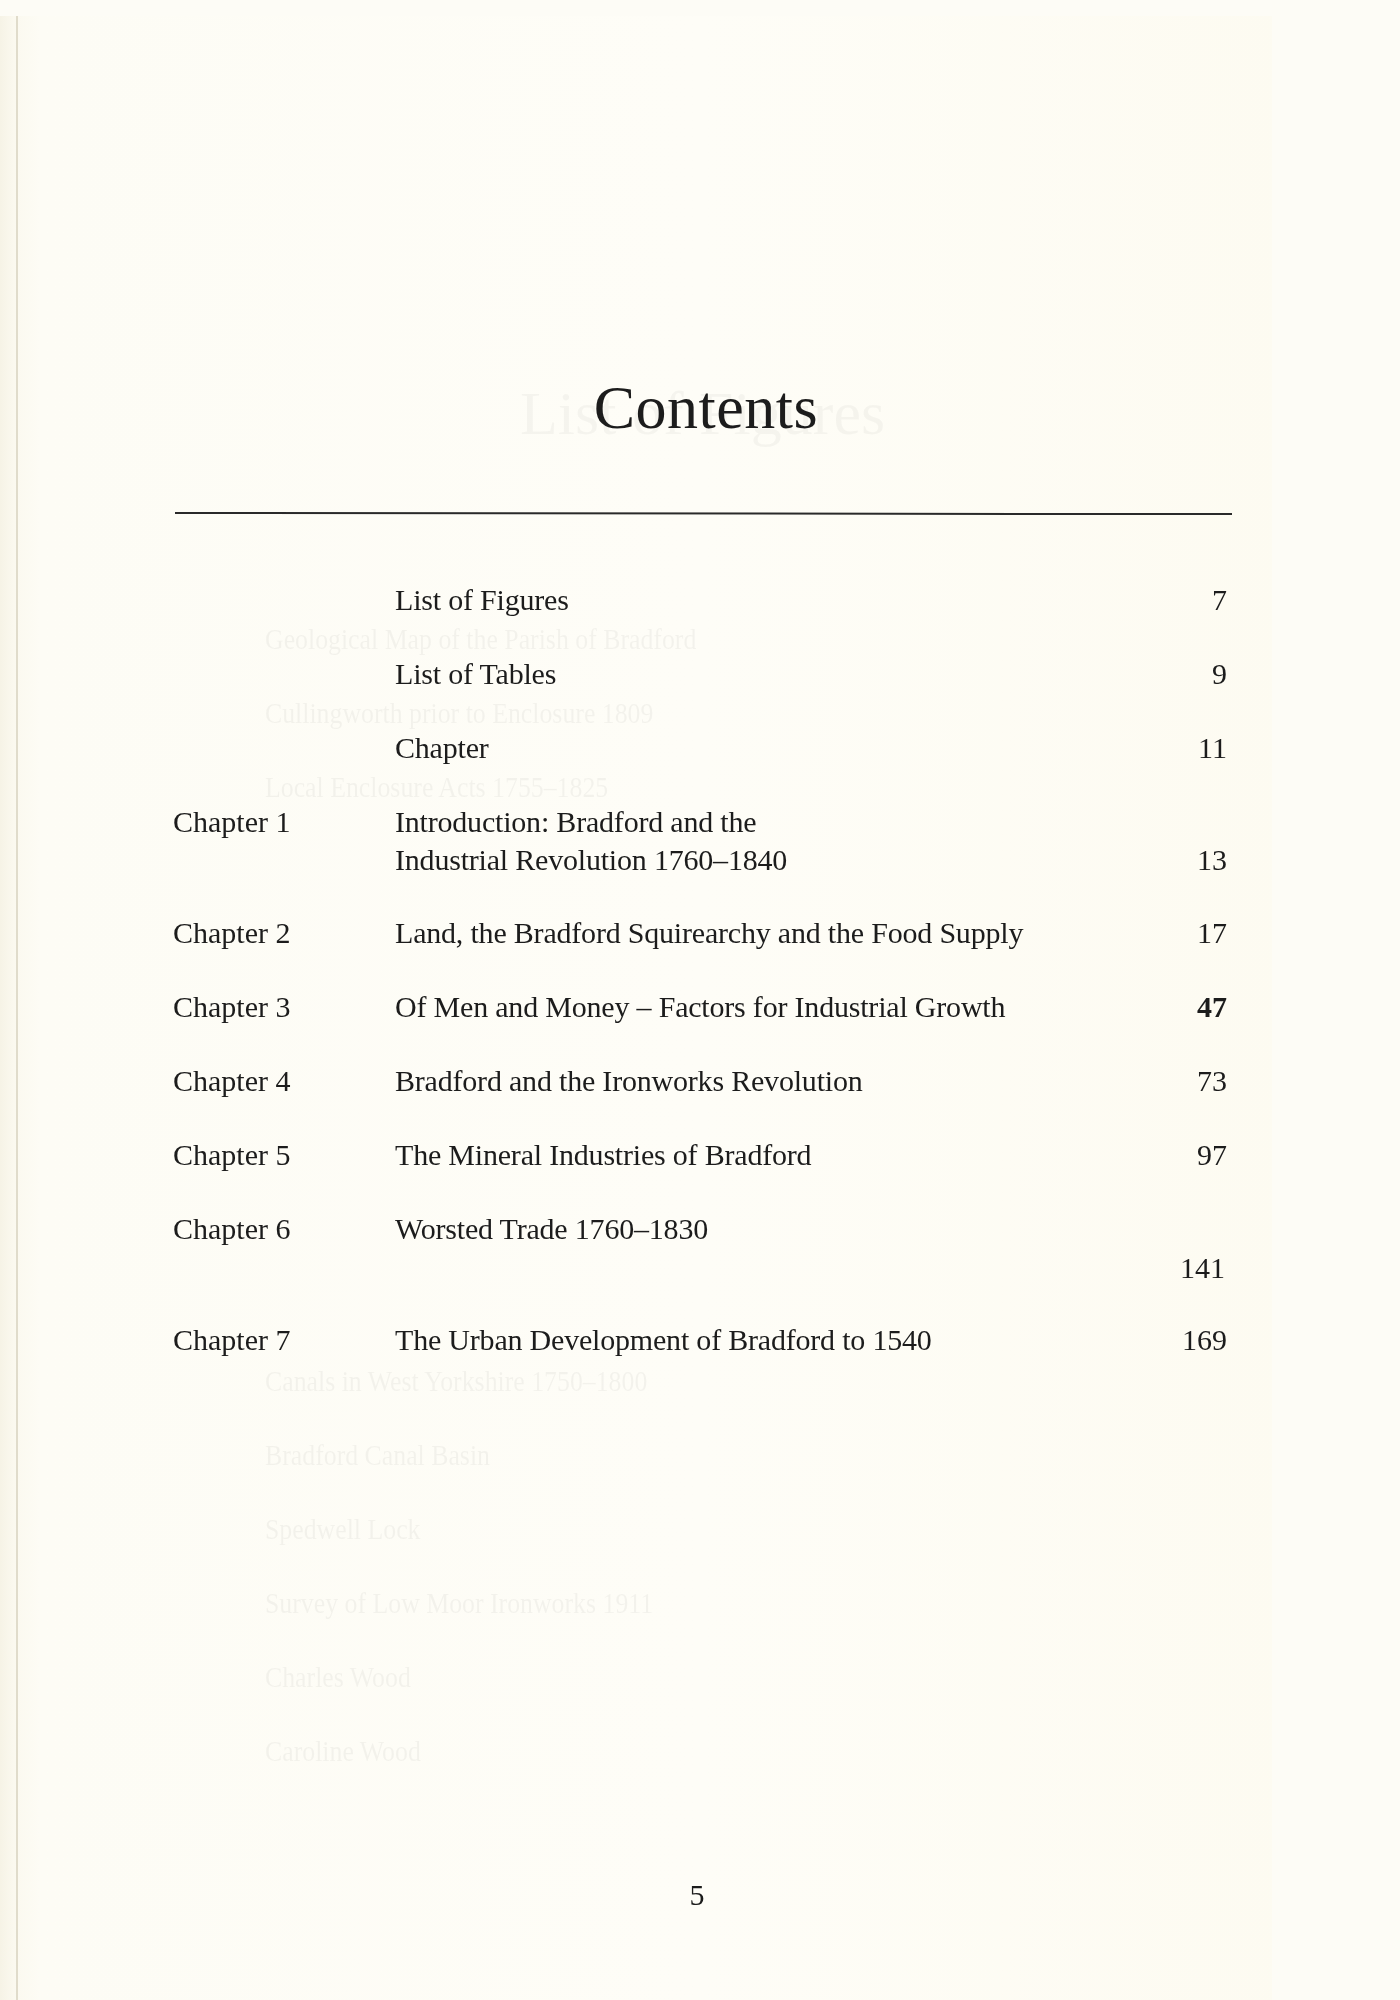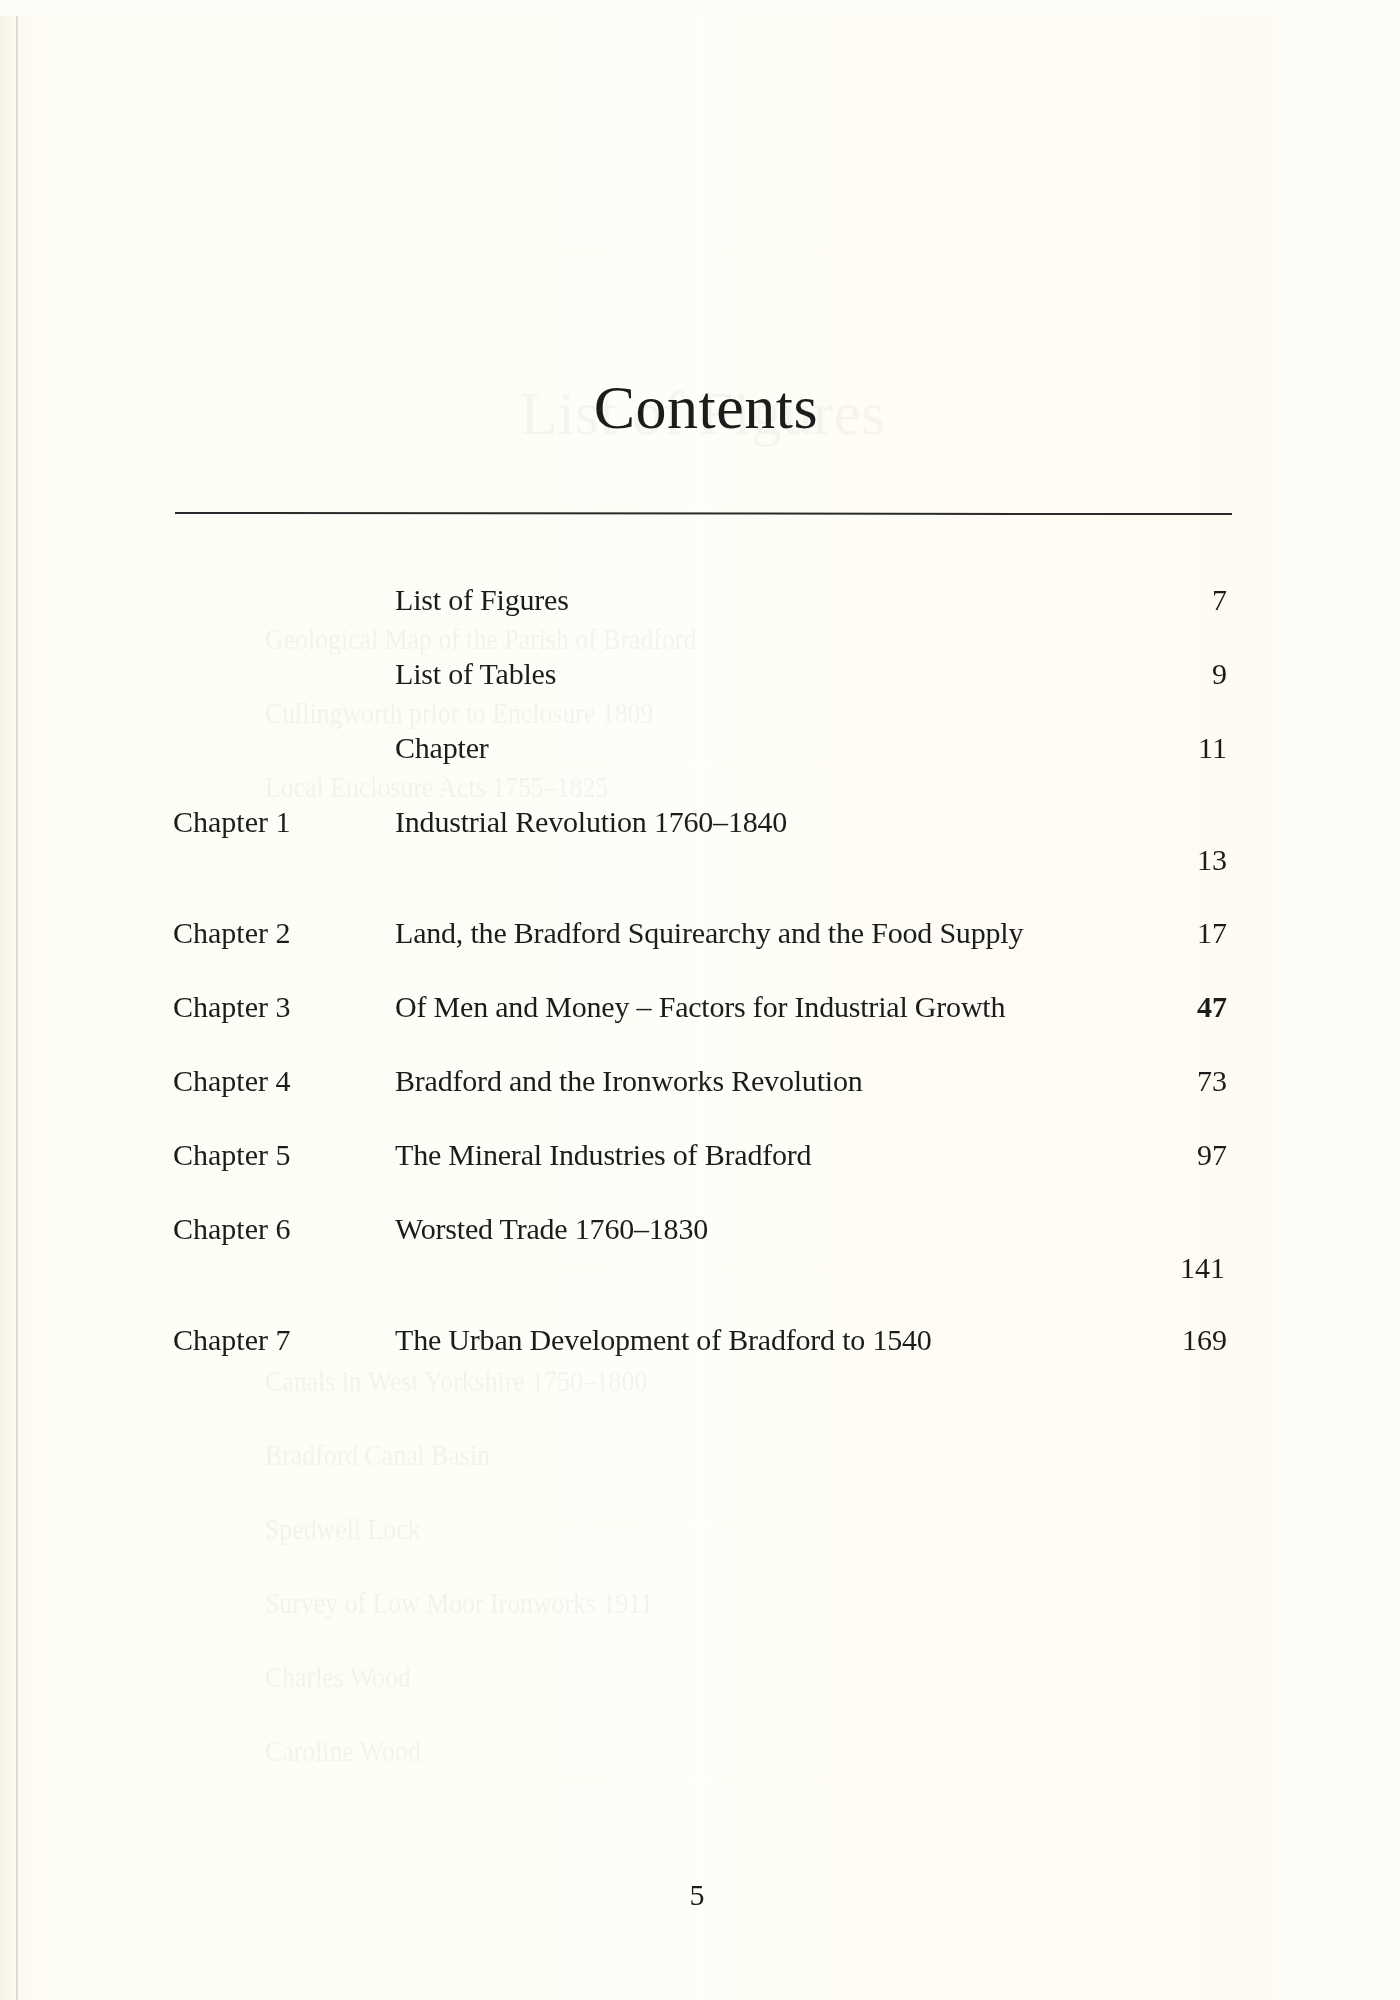--- a/index.html
+++ b/index.html
@@ -145,20 +145,21 @@
     <div class="pg" style="top:0;">9</div>
   </div>
   <div class="entry" style="top:713px;">
     <div class="title-text">Chapter</div>
     <div class="pg" style="top:0;">11</div>
   </div>
 
   <div class="entry" style="top:787px;">
     <div class="label">Chapter 1</div>
     <div class="title-text">
+      <span>Introduction: Bradford and the</span>
       <span>Industrial Revolution 1760–1840</span>
     </div>
     <div class="pg" style="top:38px;">13</div>
   </div>
 
   <div class="entry" style="top:898px;">
     <div class="label">Chapter 2</div>
     <div class="title-text">
       <span>Land, the Bradford Squirearchy and the Food Supply</span>
     </div>

